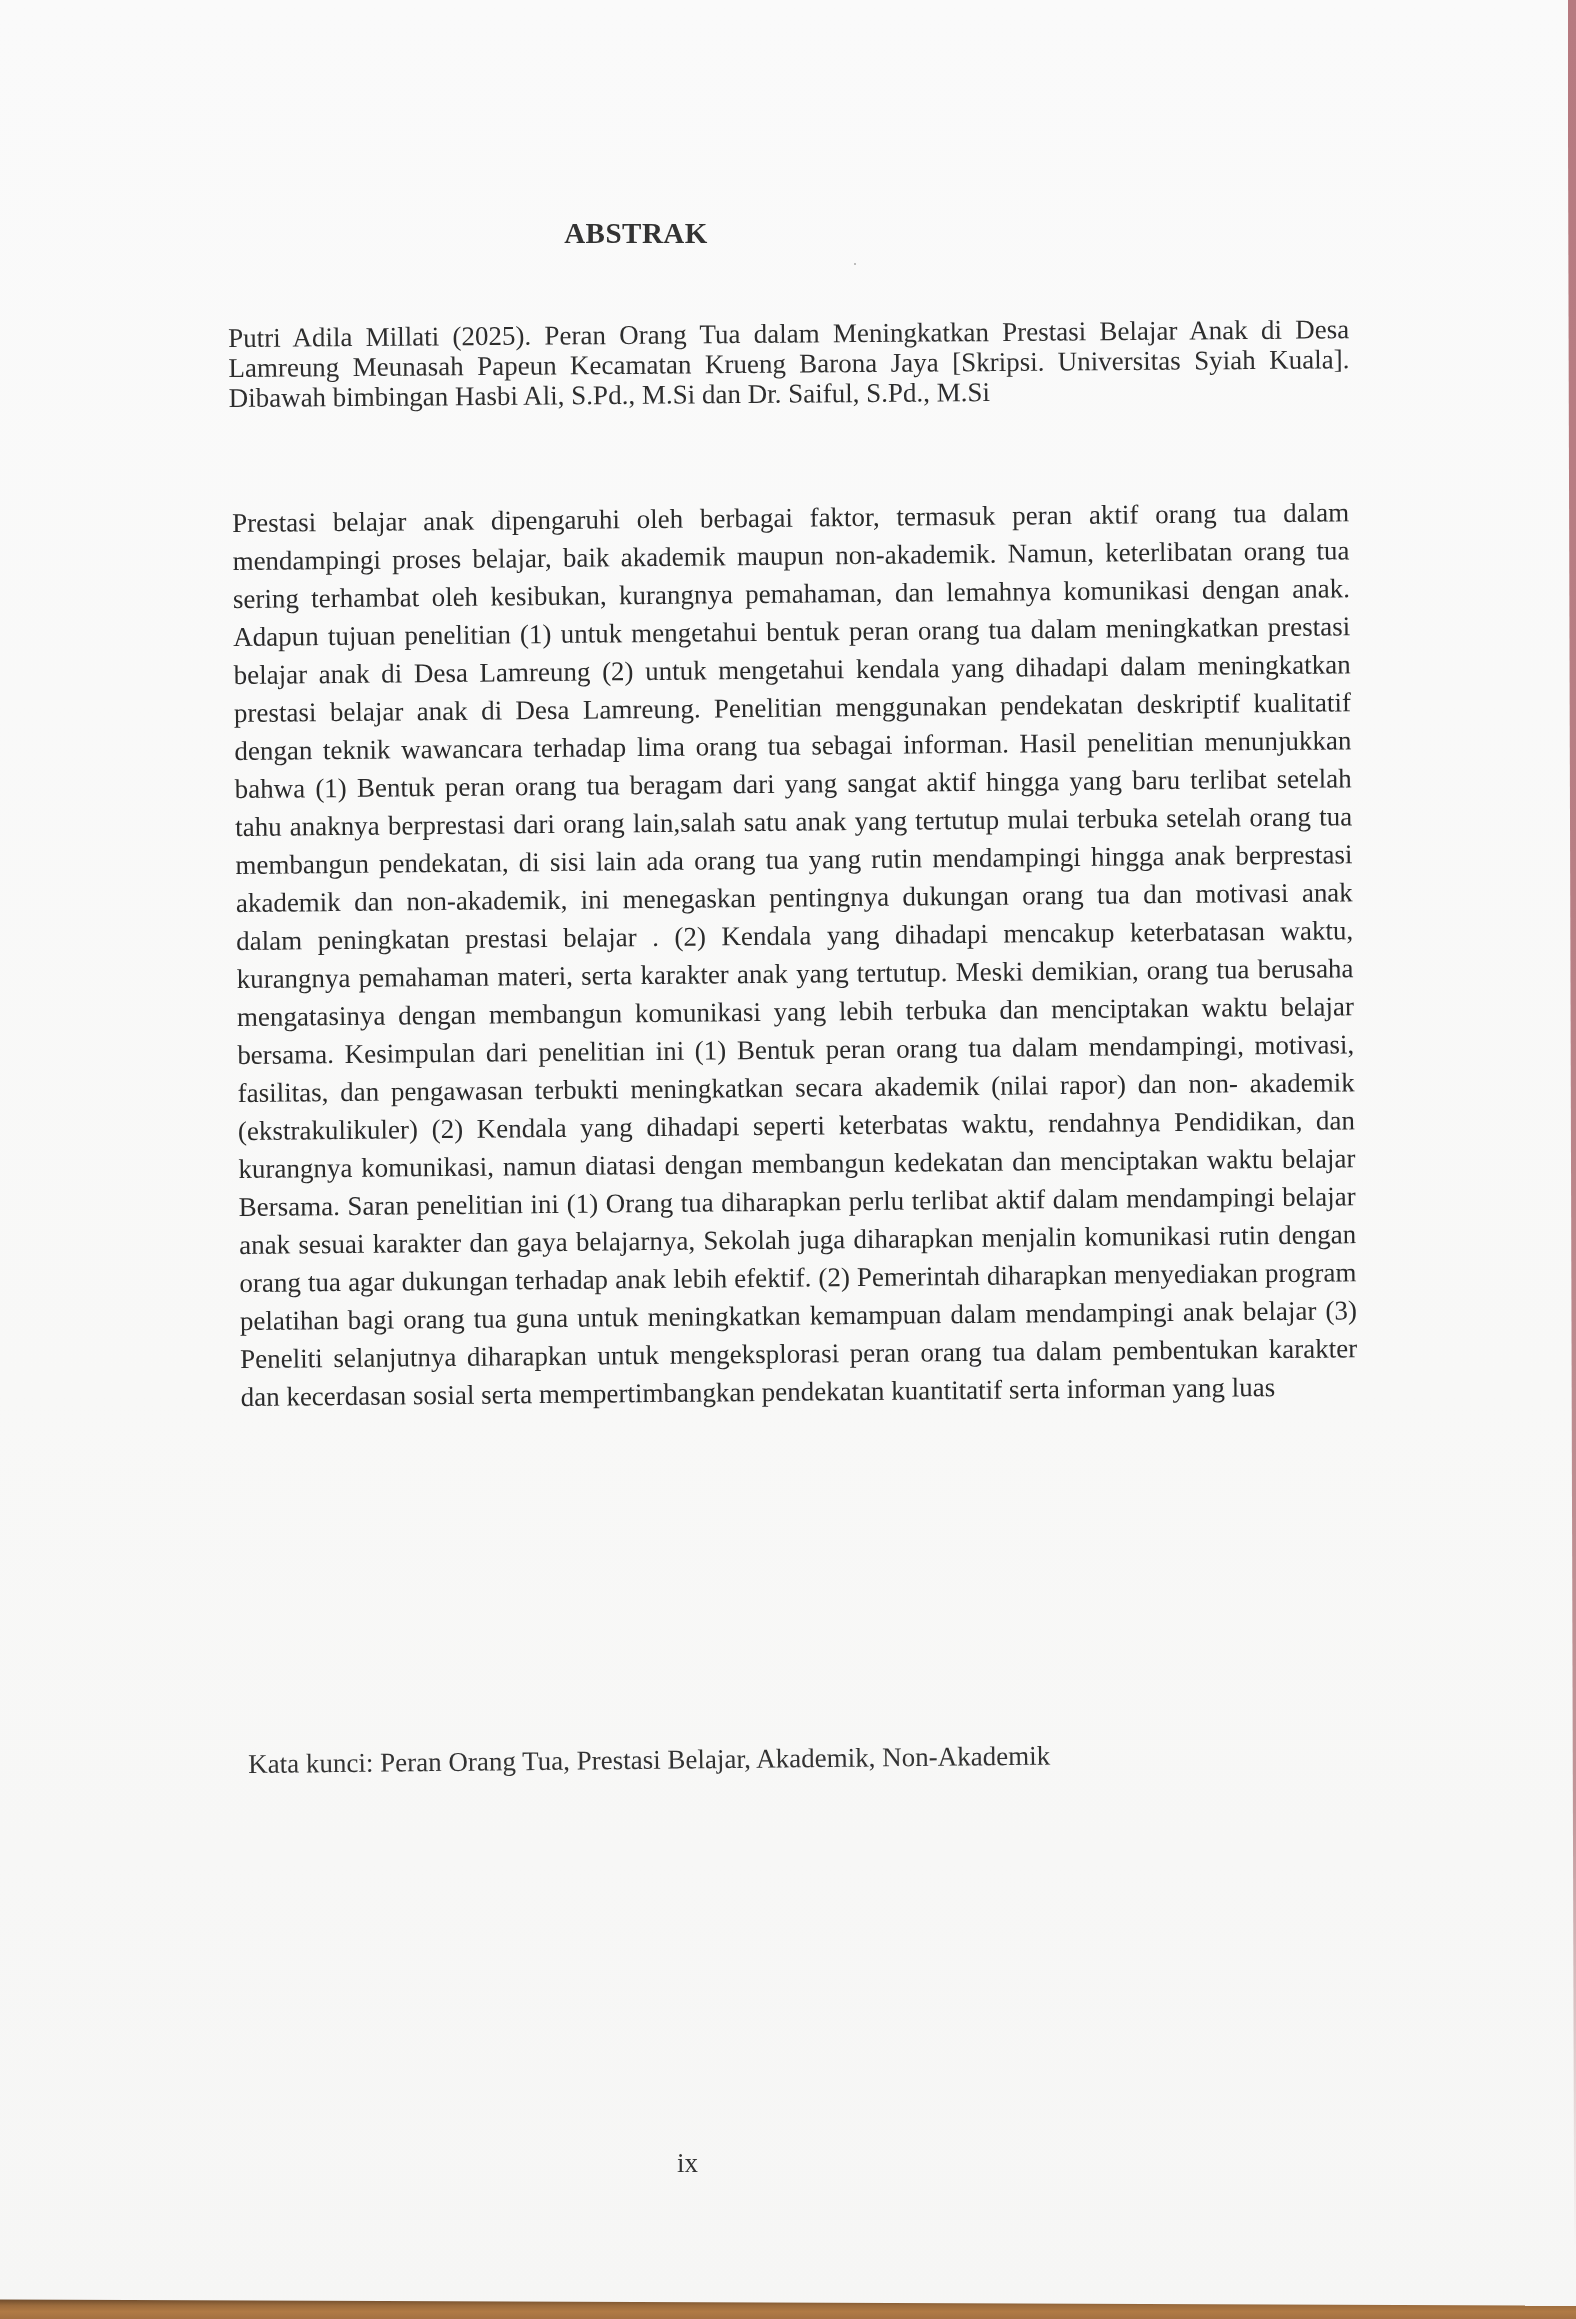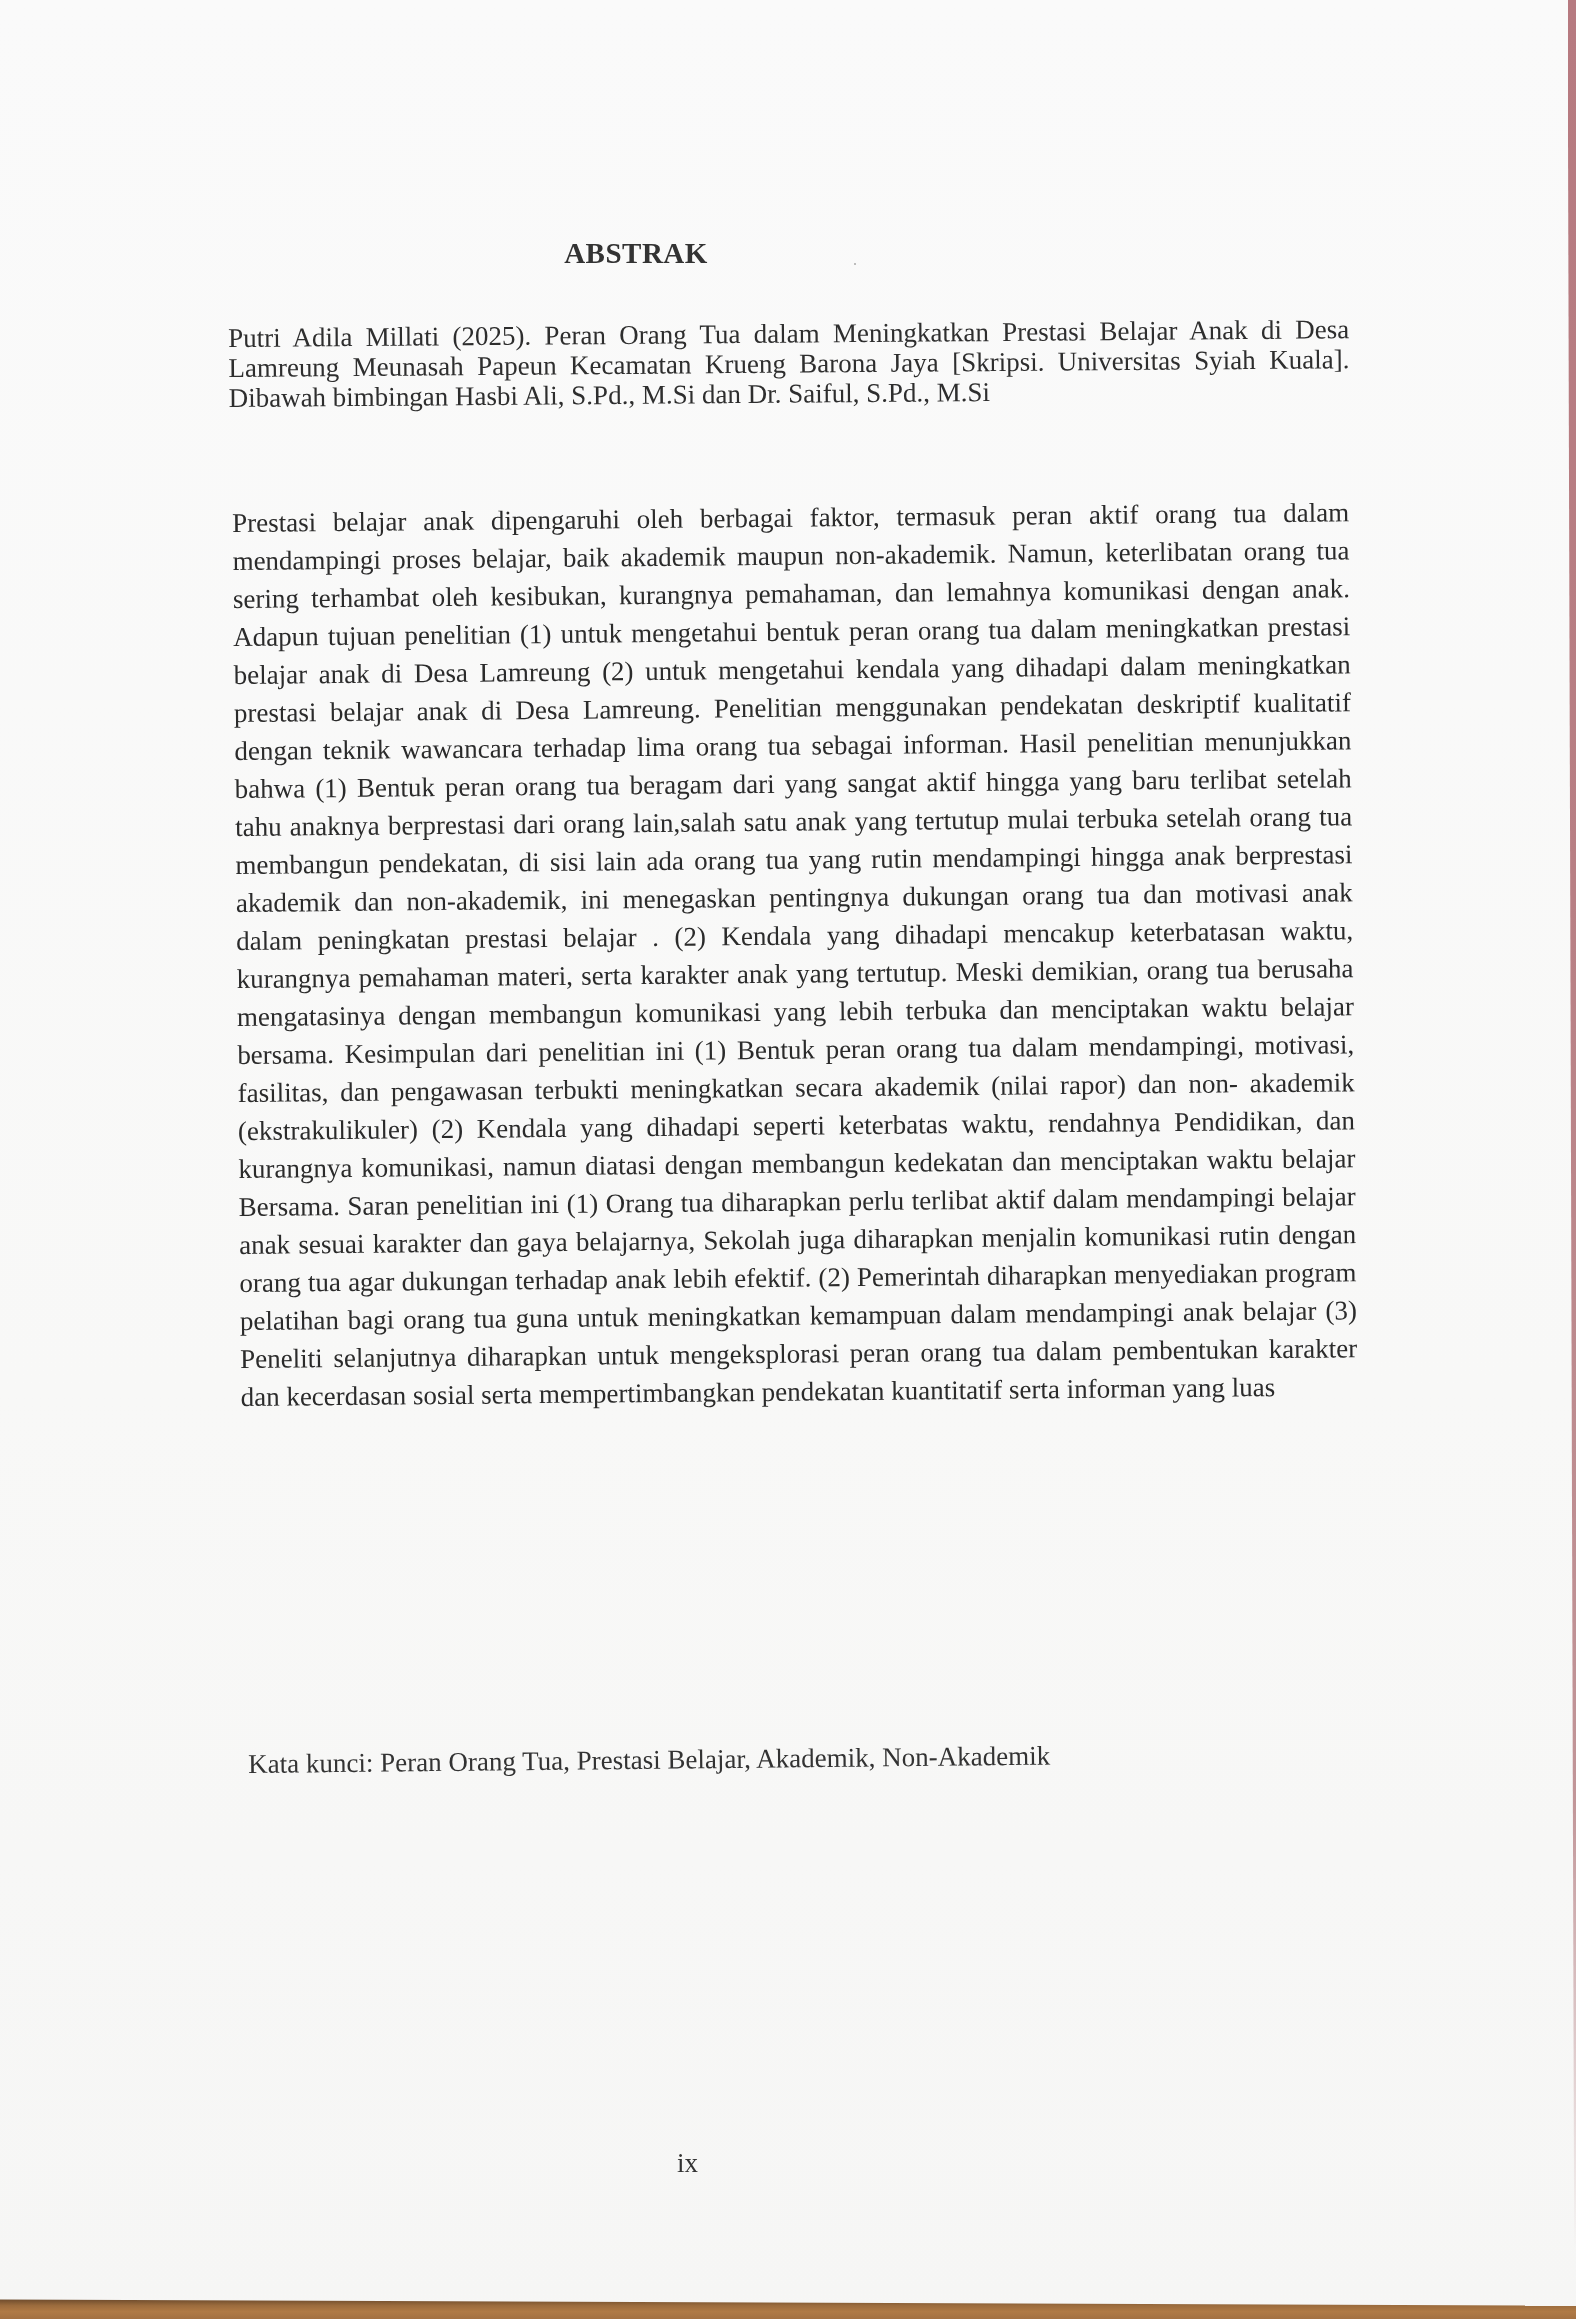--- a/index.html
+++ b/index.html
@@ -47,21 +47,20 @@
     .heading {
       position: absolute;
       left: 0;
       width: 1272px;
       top: 217px;
       text-align: center;
       font-weight: bold;
       font-size: 29px;
       letter-spacing: 0.5px;
       color: #333;
-      margin-top: 20px;
     }
     .heading span {
       position: relative;
       left: 0px;
     }
 
     .citation {
       position: absolute;
       left: 228px;
       top: 323px;

